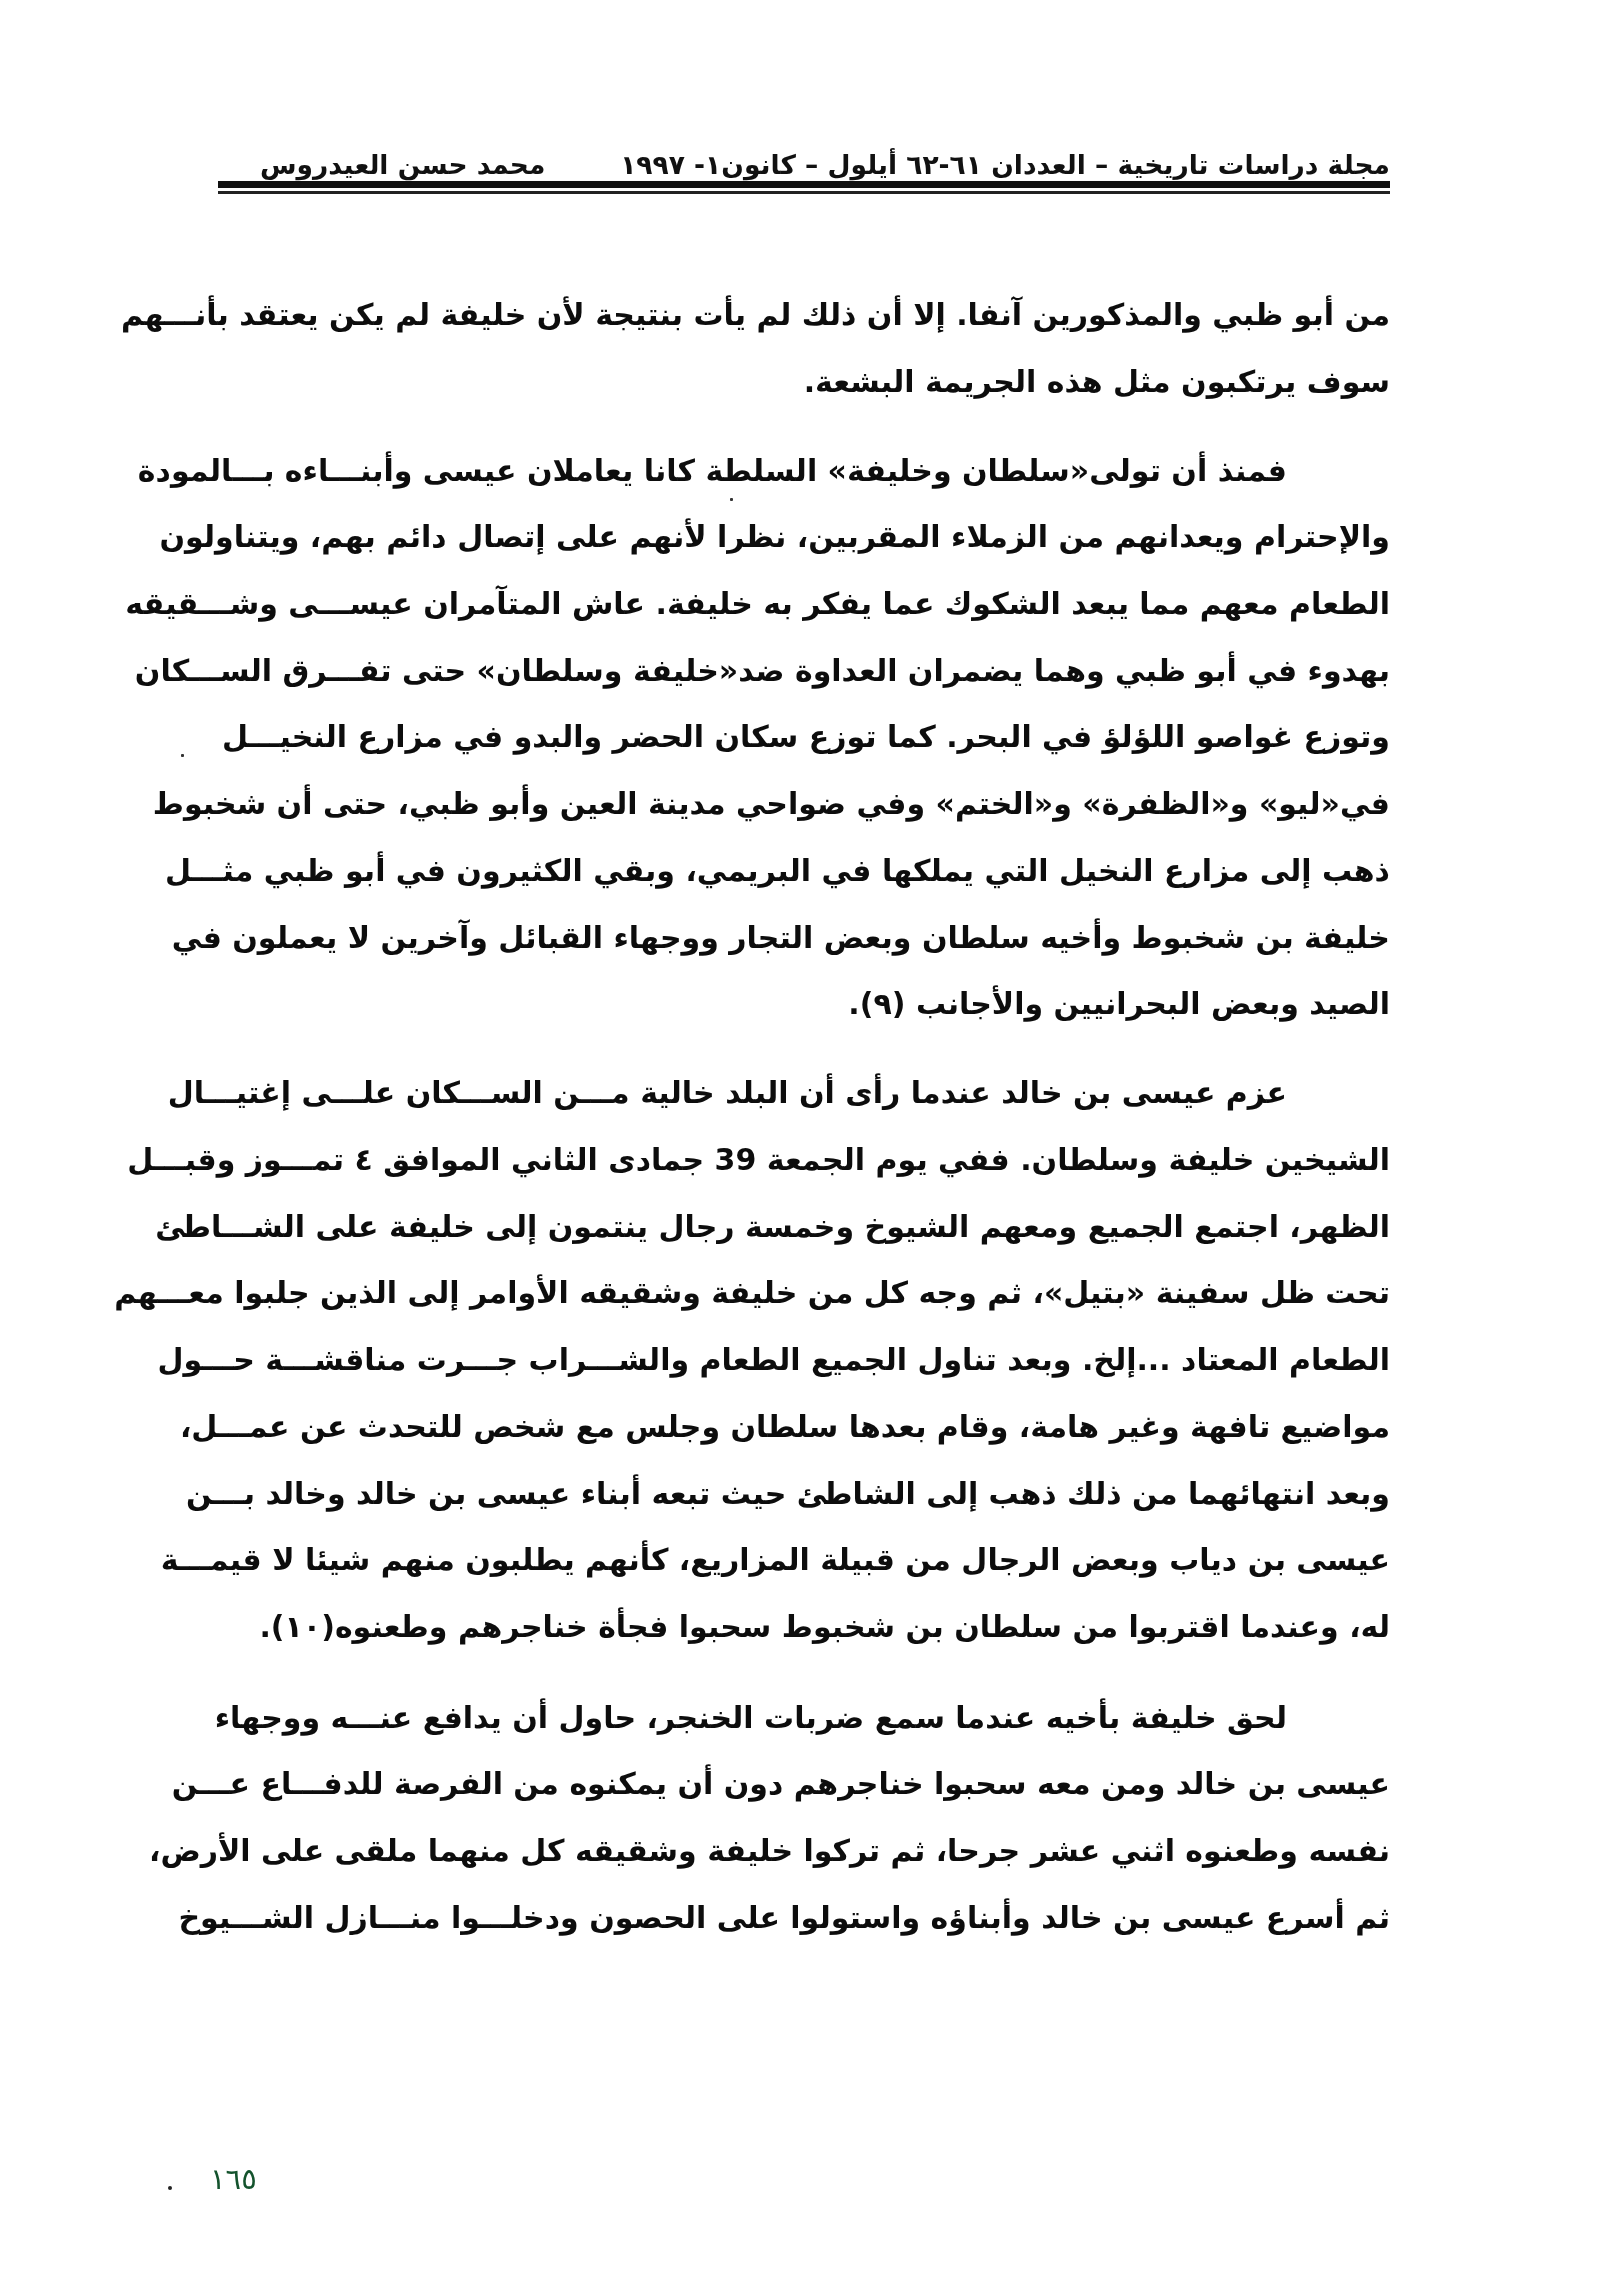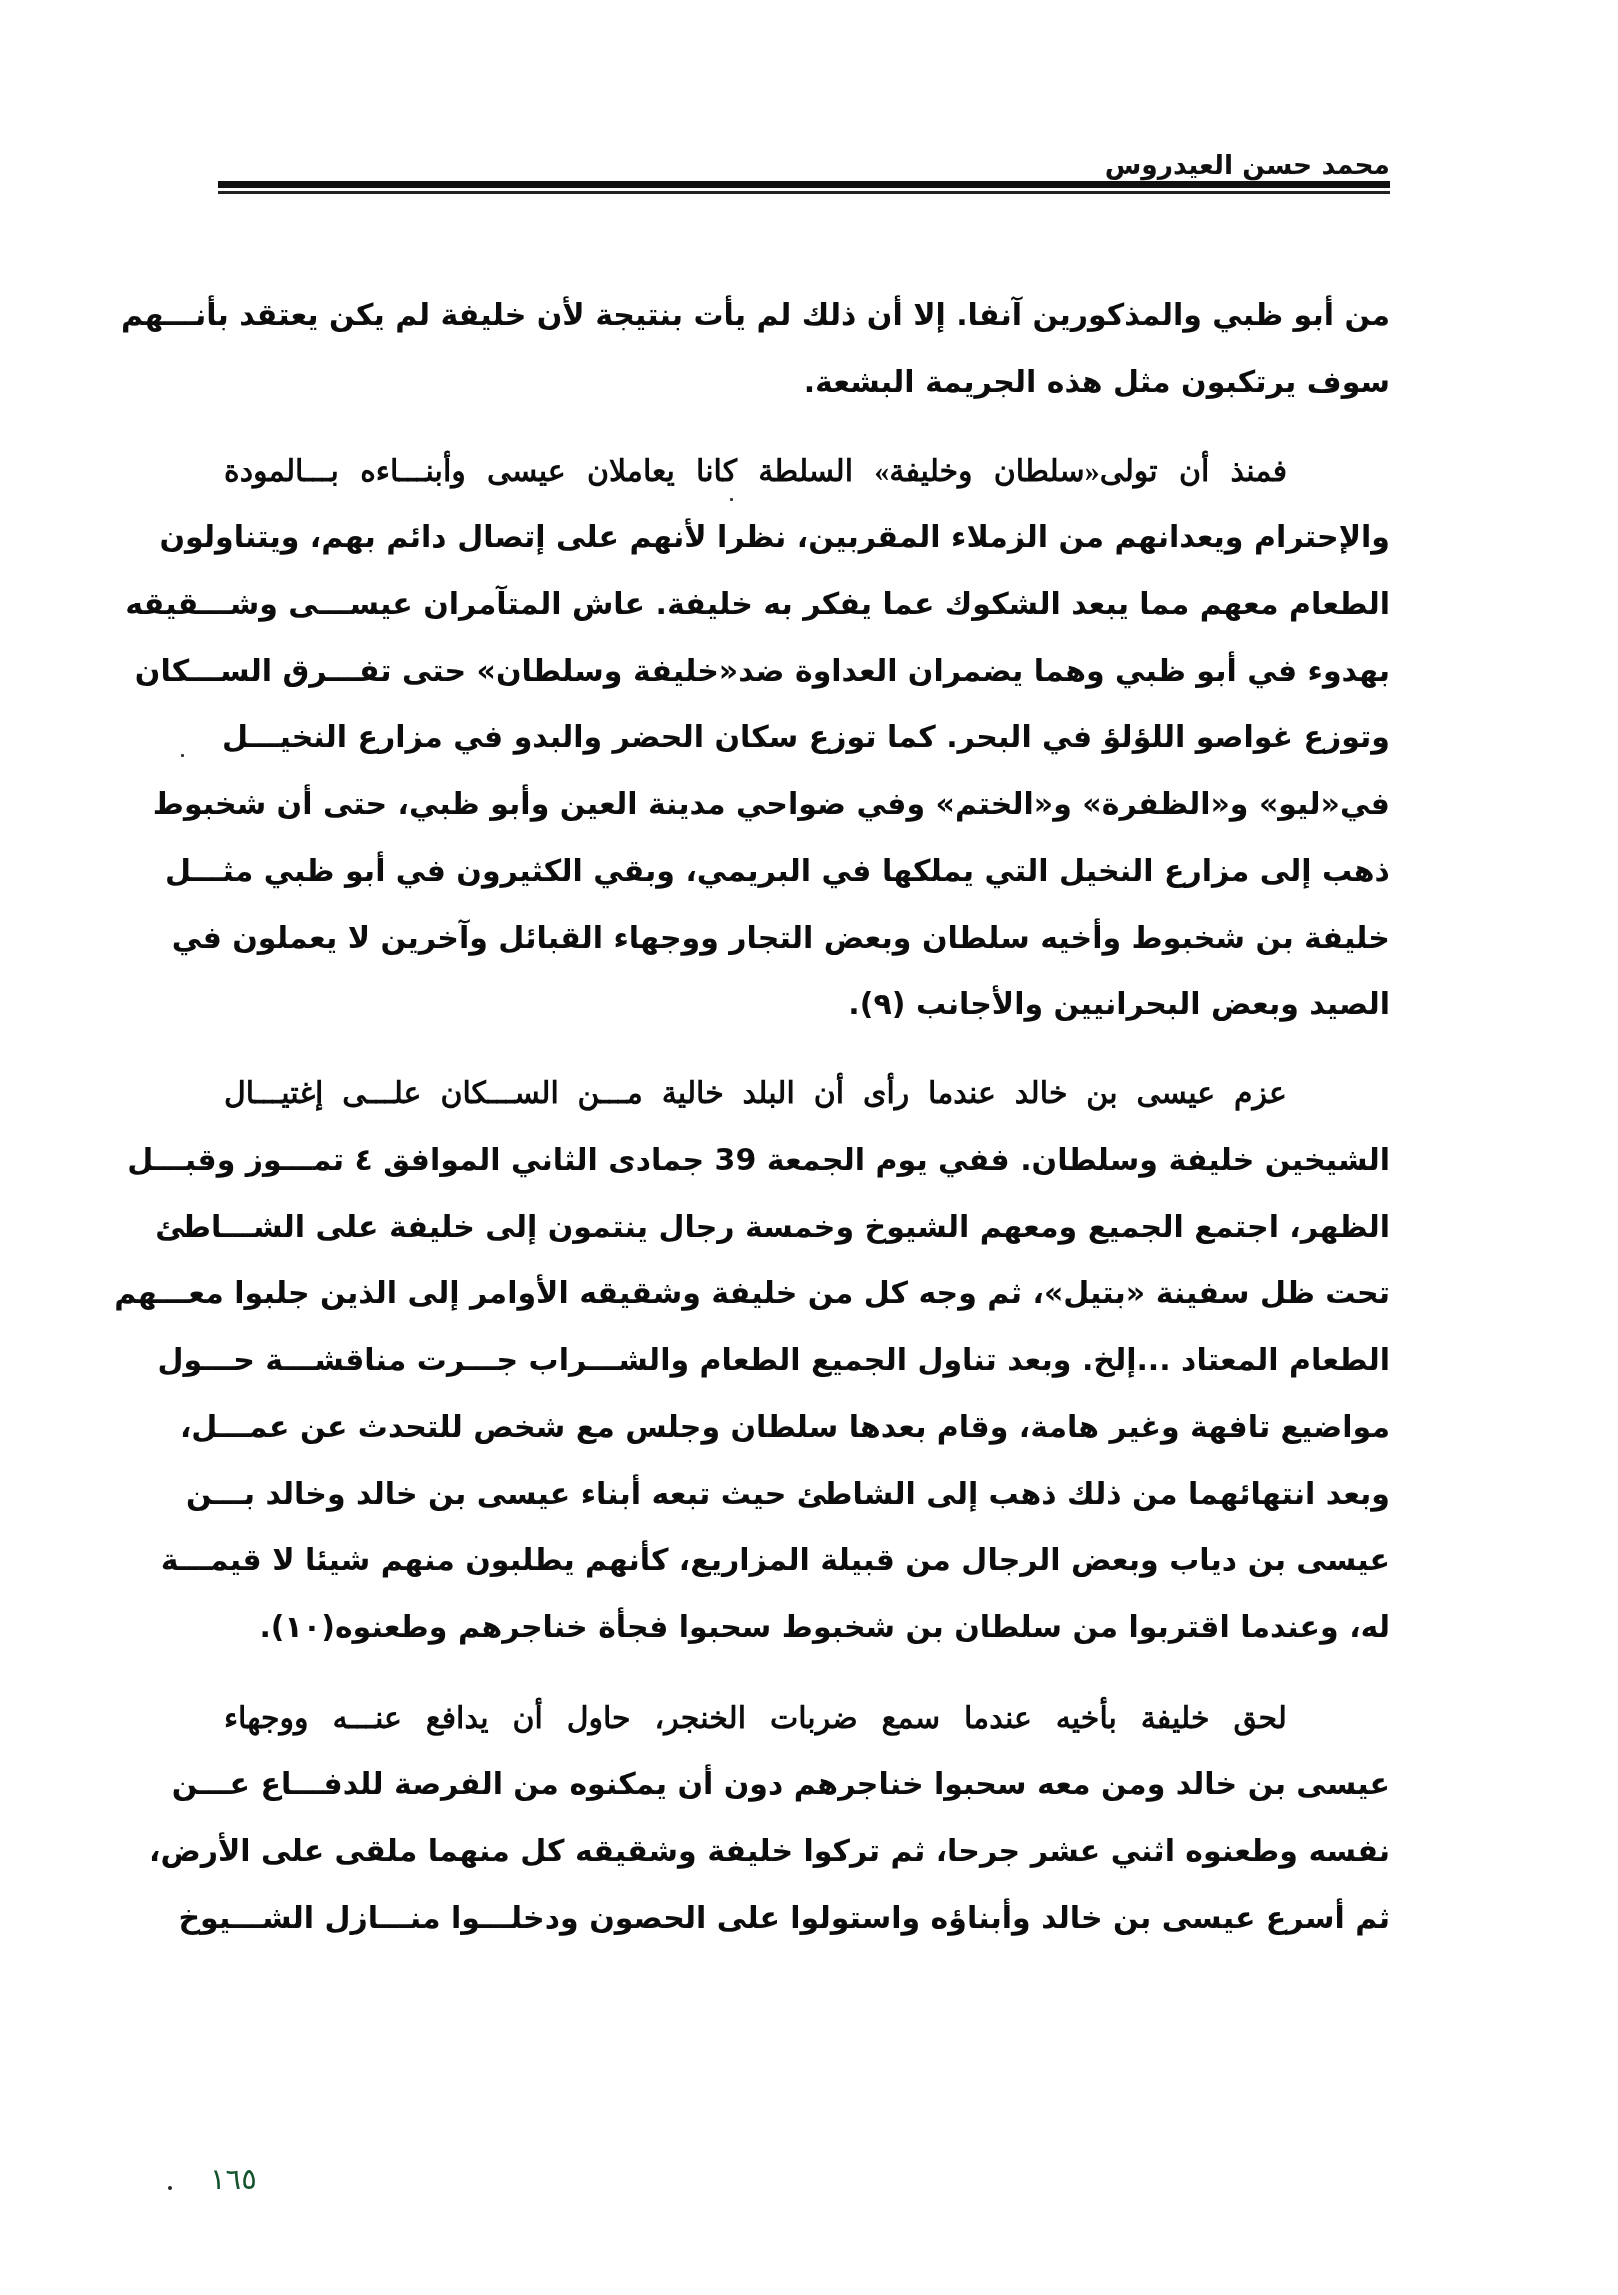--- a/index.html
+++ b/index.html
@@ -77,21 +77,20 @@
       white-space: nowrap;
       text-align: justify;
       text-align-last: justify;
       direction: rtl;
     }
     .line.last {
       text-align-last: right;
     }
     .line.indent {
       padding-right: 103px;
-      font-family: Liberation Serif, serif;
     }
     
     .page-number {
       position: absolute;
       left: 210px;
       top: 2162px;
       font-family: "DejaVu Sans", sans-serif;
       font-size: 29px;
       color: #14532d;
       direction: rtl;
@@ -110,20 +109,21 @@
       background: #333;
       border-radius: 0.9px;
     }
   </style>
 </head>
 <body>
 
 <div class="page">
 
   <div class="running-head">
+    <span class="journal">مجلة دراسات تاريخية – العددان ٦١-٦٢ أيلول – كانون١- ١٩٩٧</span>
     <span class="author">محمد حسن العيدروس</span>
   </div>
   <div class="head-rule-thick"></div>
   <div class="head-rule-thin"></div>
 
   <div class="body-text">
 
     <div class="line" style="top:0px">من أبو ظبي والمذكورين آنفا. إلا أن ذلك لم يأت بنتيجة لأن خليفة لم يكن يعتقد بأنـــهم</div>
     <div class="line last" style="top:67px">سوف يرتكبون مثل هذه الجريمة البشعة.</div>
 

